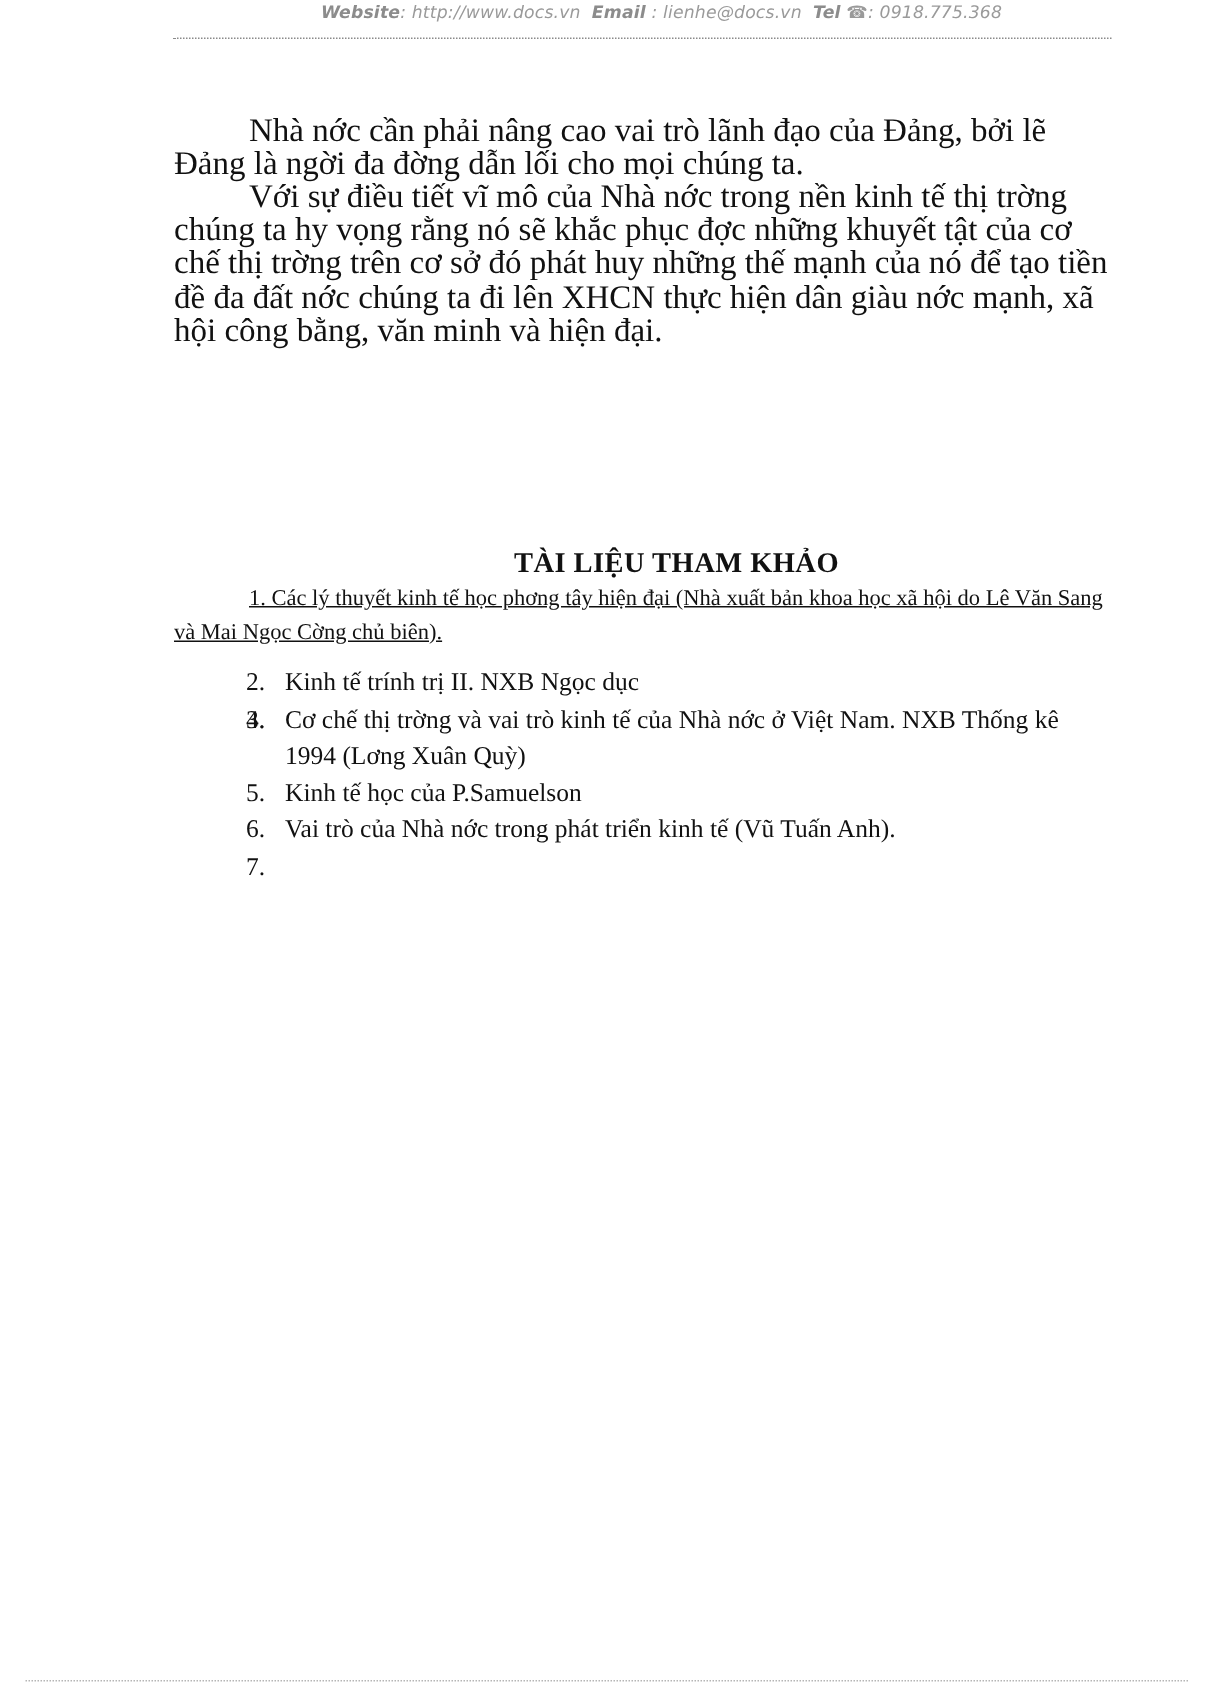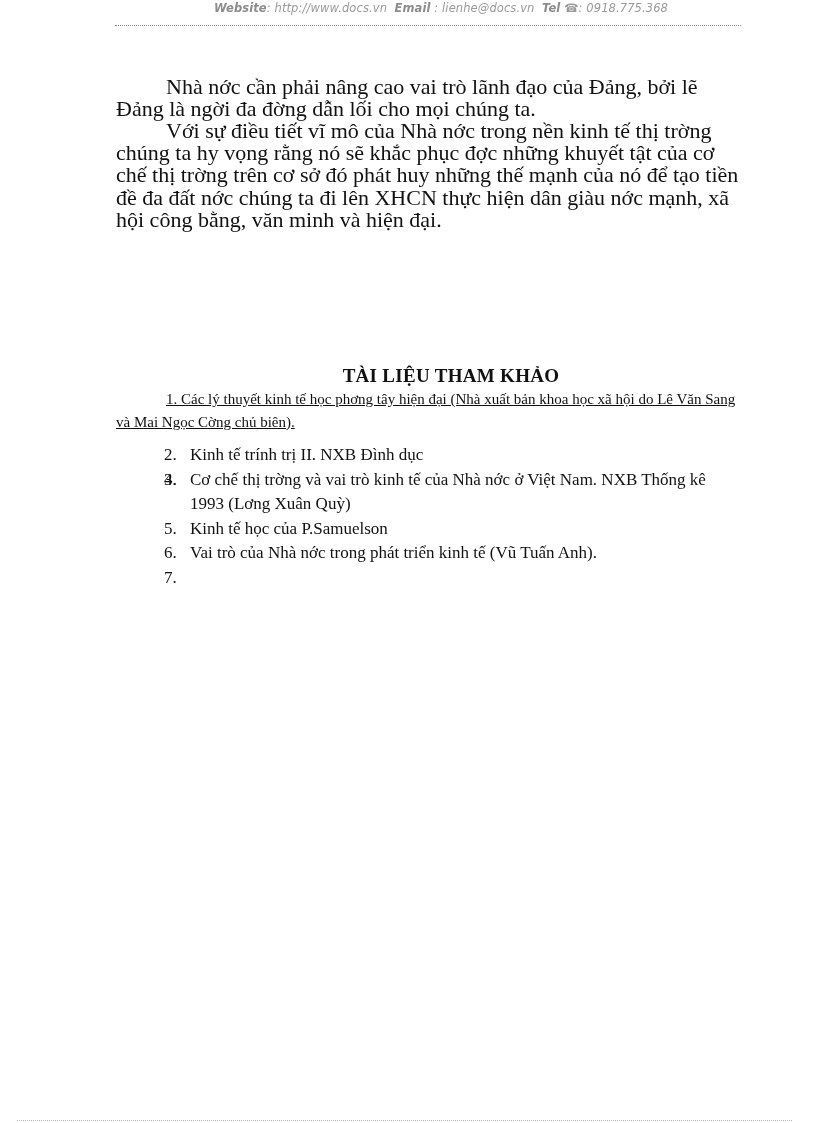--- a/index.html
+++ b/index.html
@@ -44,21 +44,21 @@
   <span class="indent"></span><span>Với sự điều tiết vĩ mô của Nhà nớc  trong nền kinh tế thị trờng  chúng ta hy vọng rằng nó sẽ khắc phục đợc  những khuyết tật của cơ chế thị trờng  trên cơ sở đó phát huy những thế mạnh của nó để tạo tiền đề đa  đất nớc  chúng ta đi lên XHCN thực hiện dân giàu nớc  mạnh, xã hội công bằng, văn minh và hiện đại.</span>
 </div>
 
 <div class="heading">TÀI LIỆU THAM KHẢO</div>
 
 <div class="ref-first">
   <span class="indent" style="display:inline-block;width:50px;"></span><span>1. Các lý thuyết kinh tế học phơng  tây hiện đại (Nhà xuất bản khoa học xã hội do Lê Văn Sang và Mai Ngọc Cờng  chủ biên).</span>
 </div>
 
 <ul class="ref-list">
-  <li><span class="num">2.</span><span>Kinh tế trính trị II. NXB Đình dục</span></li>
+  <li><span class="num">2.</span><span>Kinh tế trính trị II. NXB Ngọc dục</span></li>
   <li><span class="num">3.</span></li>
-  <li><span class="num">4.</span><span>Cơ chế thị trờng  và vai trò kinh tế của Nhà nớc  ở Việt Nam. NXB Thống kê 1993 (Lơng  Xuân Quỳ)</span></li>
+  <li><span class="num">4.</span><span>Cơ chế thị trờng  và vai trò kinh tế của Nhà nớc  ở Việt Nam. NXB Thống kê 1994 (Lơng  Xuân Quỳ)</span></li>
   <li><span class="num">5.</span><span>Kinh tế học của P.Samuelson</span></li>
   <li><span class="num">6.</span><span>Vai trò của Nhà nớc  trong phát triển kinh tế (Vũ Tuấn Anh).</span></li>
   <li><span class="num">7.</span></li>
 </ul>
 
 <div class="footer-dots"></div>
 
 </body></html>

